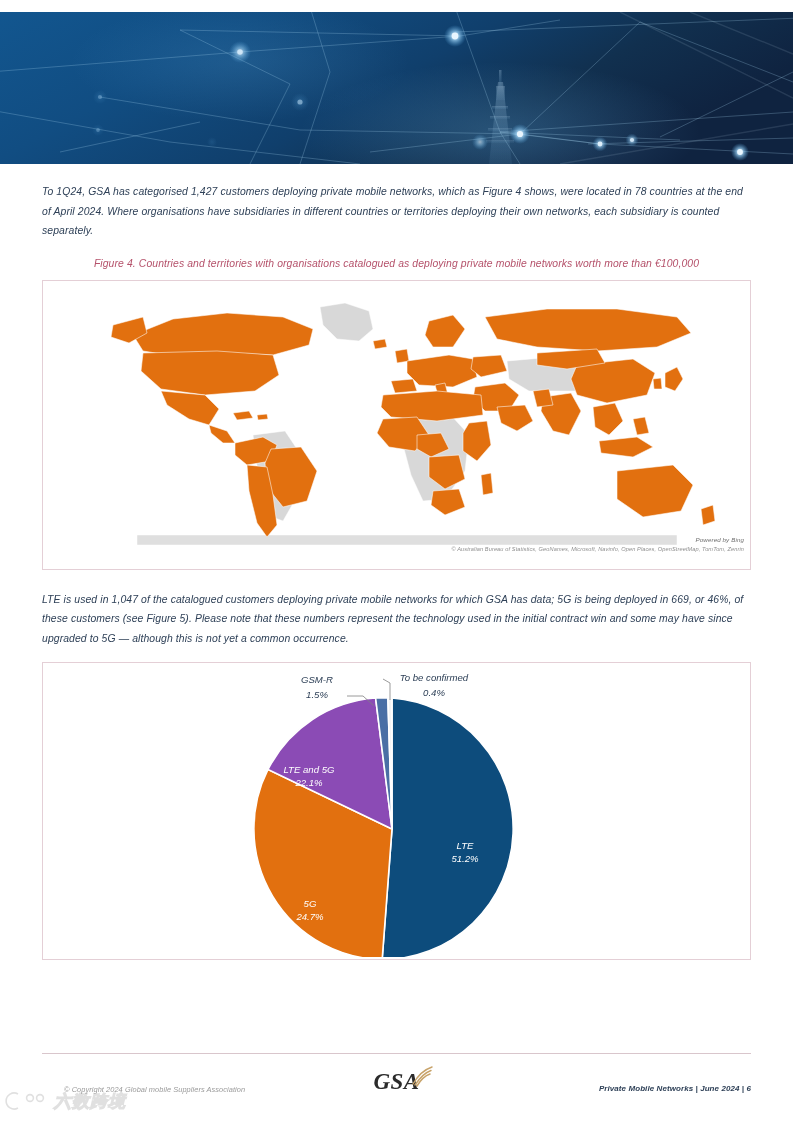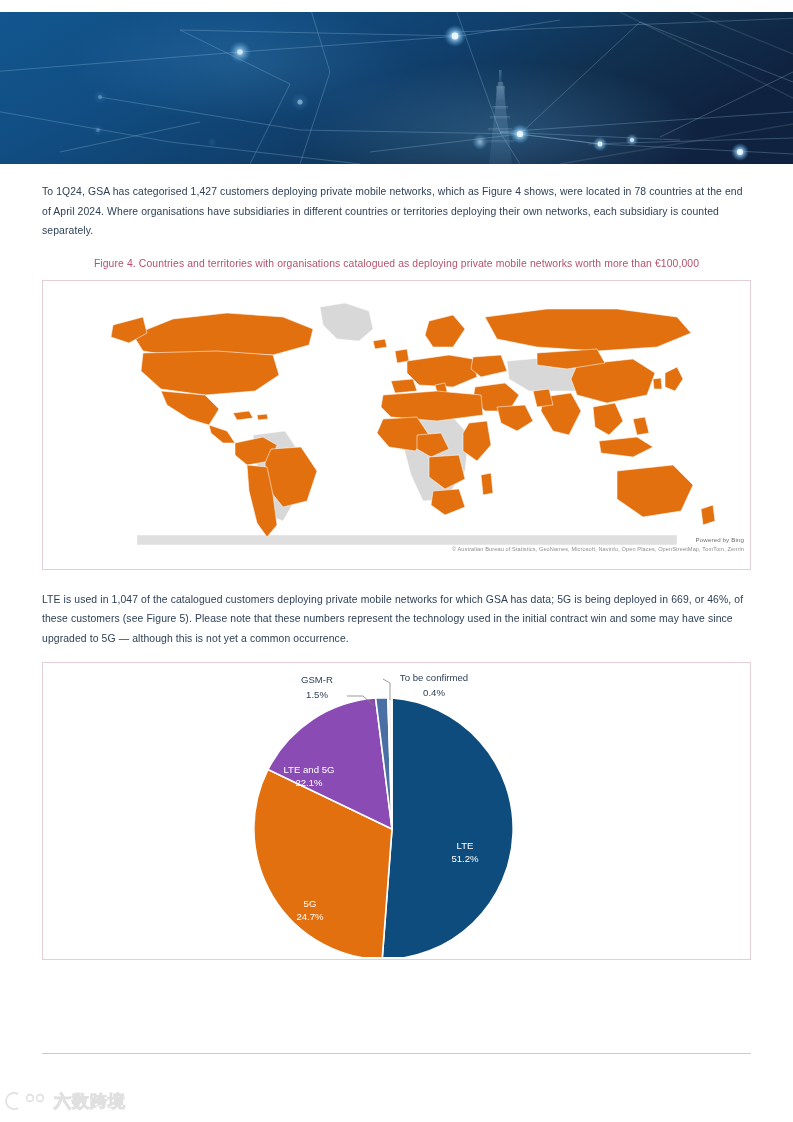--- a/index.html
+++ b/index.html
@@ -10,20 +10,21 @@
   body {
     font-family: "Liberation Sans", sans-serif;
     -webkit-font-smoothing: antialiased;
   }
   .page {
     position: relative;
     width: 793px;
     height: 1122px;
     background: #ffffff;
     overflow: hidden;
+    font-style: italic;
   }
 
   
   .banner {
     position: absolute;
     left: 0; top: 12px;
     width: 793px; height: 152px;
     overflow: hidden;
     background: #0d4e86;
   }
@@ -430,20 +431,36 @@
 
         <text class="pie-outer-label" x="247" y="12" text-anchor="middle">To be confirmed</text>
         <text class="pie-outer-label" x="247" y="27" text-anchor="middle">0.4%</text>
       </svg>
     </div>
 
   </div>
 
   <div class="footer-rule"></div>
 
+  <div class="footer">
+    <div class="footer-copy">© Copyright 2024 Global mobile Suppliers Association</div>
+
+    <div class="footer-logo">
+      <span class="gsa-text">GSA</span>
+      <svg class="gsa-wave" width="26" height="22" viewBox="0 0 26 22">
+        <g fill="none" stroke="#c8a36a" stroke-width="1.5" stroke-linecap="round">
+          <path d="M4,19 C8,12 14,5 23,2"></path>
+          <path d="M6,20 C10,14 15,8 22,5.5"></path>
+          <path d="M8,21 C11,16 15,11 21,9"></path>
+        </g>
+      </svg>
+    </div>
+
+    <div class="footer-right">Private Mobile Networks | June 2024 | 6</div>
+  </div>
 
   <div class="watermark">
     <div class="wm-row">
       <svg width="46" height="22" viewBox="0 0 46 22">
         <g fill="none" stroke="#9a9a9a" stroke-width="1.6">
           <path d="M14,4 A8,8 0 1 0 14,18"></path>
           <circle cx="26" cy="8" r="3.4"></circle>
           <circle cx="36" cy="8" r="3.4"></circle>
         </g>
       </svg>

